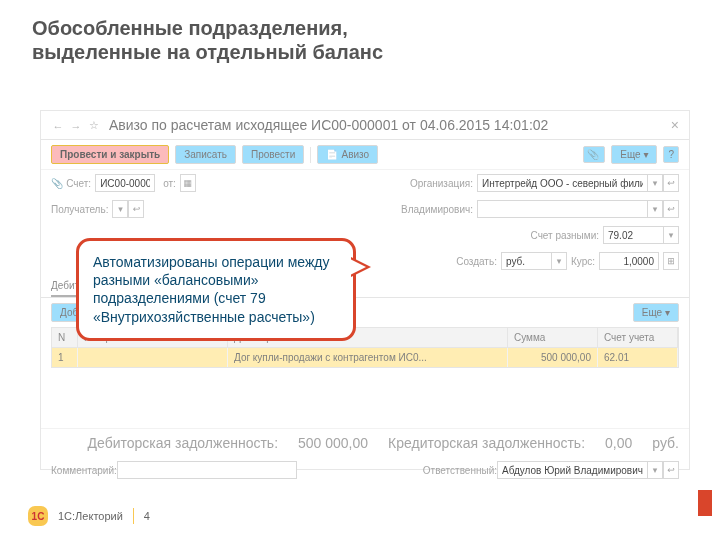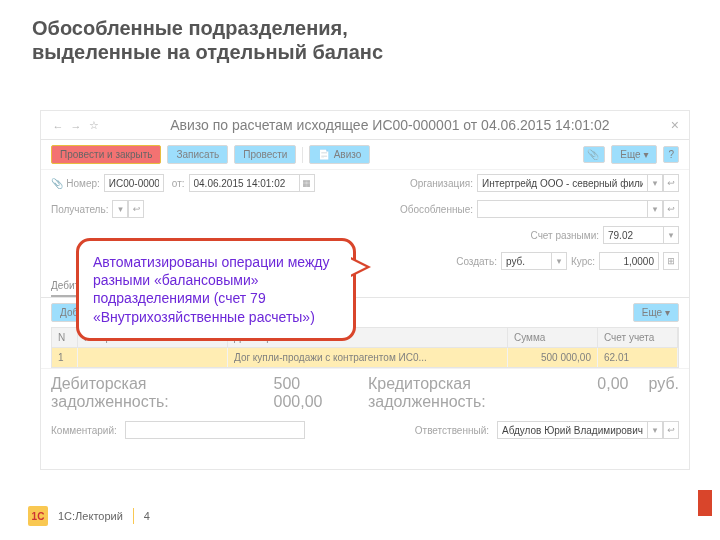--- a/index.html
+++ b/index.html
@@ -2,25 +2,25 @@
 <html><head>
 <meta charset="utf-8">
 <style>
   * { box-sizing: border-box; margin: 0; padding: 0; }
   body { font-family: Arial, sans-serif; font-size: 11px; color: #333; background: #fff; width: 720px; height: 540px; overflow: hidden; position: relative; }
   .slide-title { font-size: 20px; font-weight: bold; color: #555; padding: 16px 32px 4px; line-height: 1.2; }
   .app-window { position: absolute; top: 110px; left: 40px; right: 30px; height: 360px; background: #fff; border: 1px solid #e0e0e0; opacity: 0.75; }
   .titlebar { display: flex; align-items: center; padding: 6px 10px; border-bottom: 1px solid #ddd; }
   .tb-icons { display: flex; gap: 4px; margin-right: 8px; }
   .tb-icon { width: 14px; height: 14px; color: #999; display: flex; align-items: center; justify-content: center; }
-  .tb-title { font-size: 14px; color: #555; flex: 1; text-align: center; }
+  .tb-title { font-size: 14px; color: #555; flex: 1; }
   .tb-close { color: #999; font-size: 14px; }
   .toolbar { display: flex; align-items: center; gap: 6px; padding: 5px 10px; border-bottom: 1px solid #eee; }
   .btn { border: 1px solid #ccc; background: #7dd3fc; padding: 3px 8px; border-radius: 2px; font-size: 10px; color: #555; }
-  .btn.primary { background: #ef4444; border-color: #e0a800; color: #333; font-weight: normal; }
+  .btn.primary { background: #fca5a5; border-color: #e0a800; color: #333; font-weight: bold; }
   .btn.small { padding: 2px 4px; font-size: 10px; }
   .toolbar .sep { width: 1px; height: 16px; background: #ddd; }
   .toolbar .flex { flex: 1; }
   .form-row { display: flex; gap: 8px; padding: 4px 10px; align-items: center; }
   .fcol { display: flex; align-items: center; gap: 4px; }
   .label { color: #888; font-size: 10px; }
   .input { border: 1px solid #ccc; background: #fff; padding: 2px 4px; font-size: 10px; height: 18px; }
   .picker-group { display: flex; }
   .picker-group .input { border-right: none; }
   .picker-btn { width: 16px; height: 18px; border: 1px solid #ccc; background: #fff; display: flex; align-items: center; justify-content: center; font-size: 9px; color: #888; }
@@ -28,27 +28,27 @@
   .tab { color: #aaa; font-size: 10px; padding-bottom: 4px; }
   .tab.active { color: #666; border-bottom: 2px solid #999; }
   .inner-toolbar { display: flex; gap: 6px; padding: 5px 10px; align-items: center; }
   .table { width: calc(100% - 20px); margin: 0 10px; }
   .thead { display: flex; background: #f0f0f0; border: 1px solid #ddd; }
   .th { padding: 4px 6px; font-size: 10px; color: #666; border-right: 1px solid #ddd; }
   .tbody .tr { display: flex; border: 1px solid #ddd; border-top: none; }
   .tr.selected { background: #ffe89a; }
   .td { padding: 4px 6px; font-size: 10px; color: #555; border-right: 1px solid #eee; }
   .td.num { text-align: right; }
-  .totals { display: flex; gap: 20px; padding: 6px 10px; justify-content: flex-end; align-items: flex-start; font-size: 16px; color: #888; border-top: 1px solid #eee; }
-  .footer-row { display: flex; gap: 8px; padding: 4px 10px; align-items: center; }
-  .callout { position: absolute; top: 238px; left: 76px; width: 280px; background: #fff; border: 3px solid #d9452b; border-radius: 14px; padding: 12px 14px; font-size: 14px; color: #6d28d9; z-index: 10; line-height: 1.3; }
+  .totals { display: flex; gap: 20px; padding: 6px 10px; justify-content: flex-end; align-items: flex-end; font-size: 14px; color: #888; border-top: 1px solid #eee; margin-top: 60px;}
+  .footer-row { display: flex; padding: 4px 10px; align-items: center; }
+  .callout { position: absolute; top: 238px; left: 76px; width: 280px; background: #fff; border: 3px solid #d9452b; border-radius: 14px; padding: 12px 14px; font-size: 14px; color: #0c4a6e; z-index: 10; line-height: 1.3; }
   .callout::after { content: ""; position: absolute; top: 16px; right: -18px; width: 0; height: 0; border-left: 20px solid #d9452b; border-top: 10px solid transparent; border-bottom: 10px solid transparent; }
   .callout::before { content: ""; position: absolute; top: 18px; right: -13px; width: 0; height: 0; border-left: 16px solid #fff; border-top: 8px solid transparent; border-bottom: 8px solid transparent; z-index: 1; }
   .slide-footer { position: absolute; bottom: 14px; left: 28px; display: flex; align-items: center; gap: 10px; font-size: 11px; color: #666; }
-  .logo { width: 20px; height: 20px; background: #f9c852; display: flex; align-items: center; justify-content: center; font-weight: bold; color: #c33; font-size: 10px; border-radius: 2px;}
+  .logo { width: 20px; height: 20px; background: #f9c852; display: flex; align-items: center; justify-content: center; font-weight: bold; color: #c33; font-size: 10px; border-radius: 7px;}
   .footer-sep { width: 1px; height: 16px; background: #f9c852; }
   .bookmark { position: absolute; right: 8px; bottom: 24px; width: 14px; height: 26px; background: #d9452b; }
 </style>
 </head>
 <body>
 
 <div class="slide-title" style="white-space:pre-line">Обособленные подразделения,
 выделенные на отдельный баланс</div>
 
 <div class="app-window">
@@ -69,27 +69,26 @@
     <div class="sep"></div>
     <button class="btn">📄 <span>Авизо</span></button>
     <div class="flex"></div>
     <button class="btn small">📎</button>
     <button class="btn"><span>Еще</span> ▾</button>
     <button class="btn small">?</button>
   </div>
 
   <div class="form-row">
     <div class="fcol">
-      <span class="label">📎 <span>Номер:</span></span>
+      <span class="label">📎 <span>Счет:</span></span>
       <input class="input" style="width: 60px;" value="ИС00-000001">
     </div>
     <div class="fcol">
       <span class="label">от:</span>
       <div class="picker-group">
-        <input class="input" style="width: 110px;" value="04.06.2015 14:01:02">
         <div class="picker-btn">▦</div>
       </div>
     </div>
     <div class="fcol" style="margin-left:auto">
       <span class="label">Организация:</span>
       <div class="picker-group">
         <input class="input" style="width: 170px;" value="Интертрейд ООО - северный филиал">
         <div class="picker-btn">▾</div>
         <div class="picker-btn">↩</div>
       </div>
@@ -98,21 +97,21 @@
 
   <div class="form-row">
     <div class="fcol">
       <span class="label">Получатель:</span>
       <div class="picker-group">
         <div class="picker-btn">▾</div>
         <div class="picker-btn">↩</div>
       </div>
     </div>
     <div class="fcol" style="margin-left:auto">
-      <span class="label">Обособленные:</span>
+      <span class="label">Владимирович:</span>
       <div class="picker-group">
         <input class="input" style="width: 170px;" value="">
         <div class="picker-btn">▾</div>
         <div class="picker-btn">↩</div>
       </div>
     </div>
   </div>
 
   <div class="form-row">
     <div class="fcol" style="margin-left:auto">

